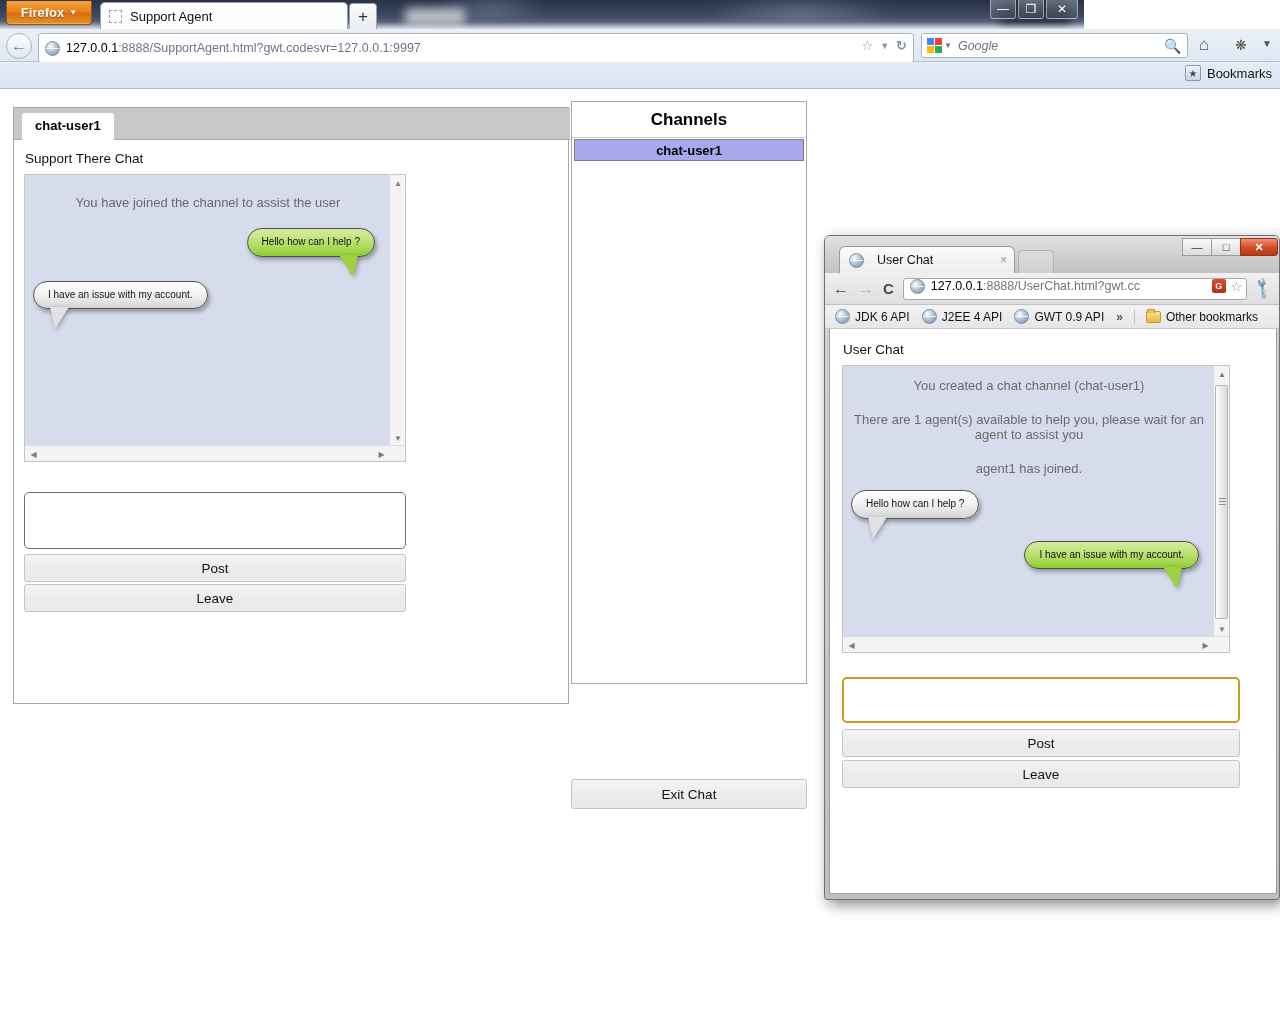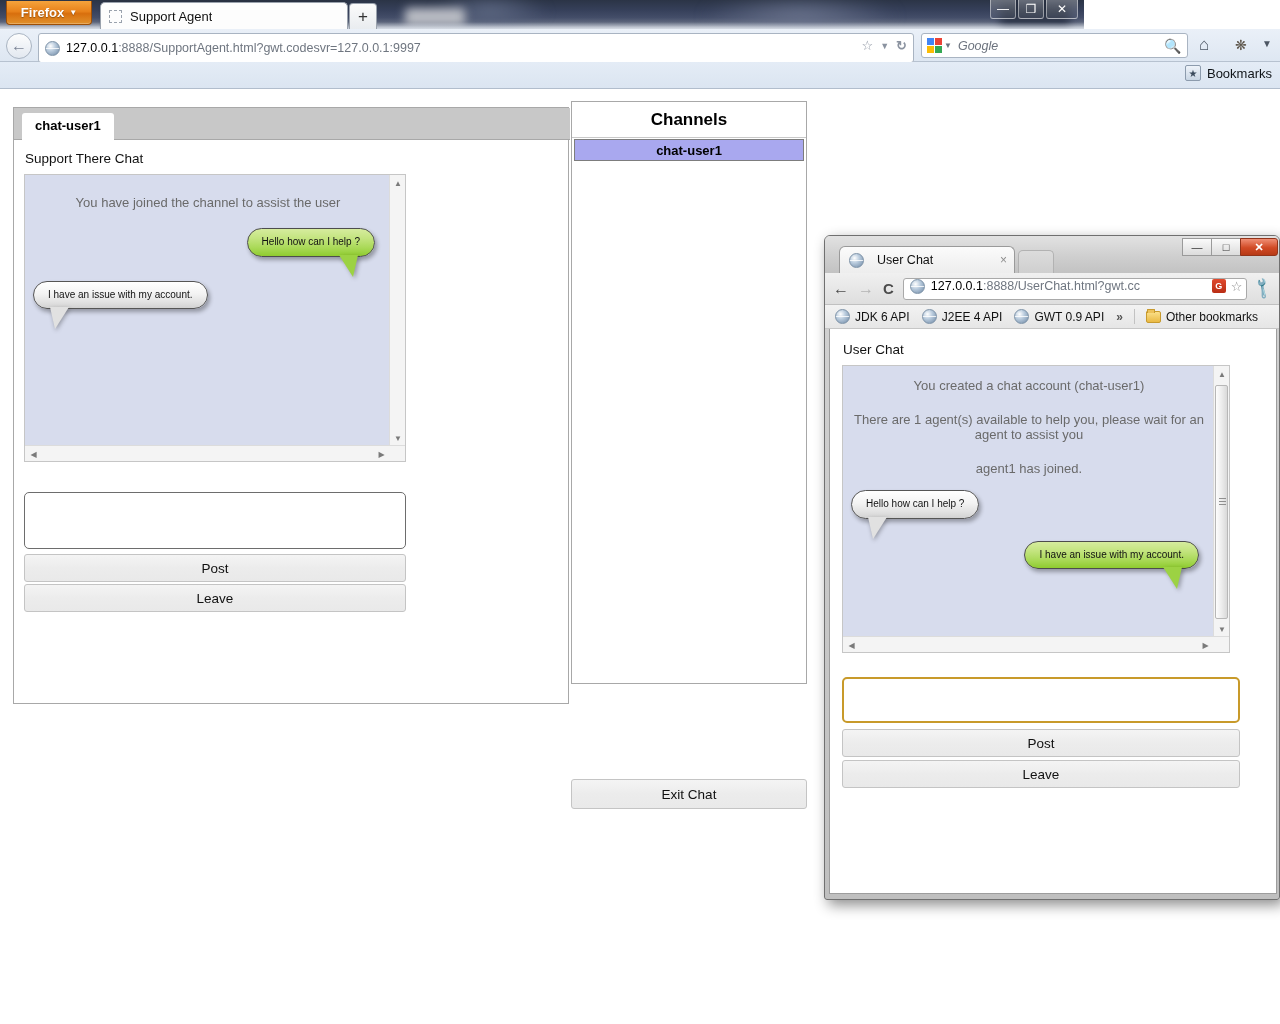--- a/index.html
+++ b/index.html
@@ -550,21 +550,21 @@
       <span class="folder-ic"></span>
       <span>Other bookmarks</span>
     </span>
   </div>
 
   <div id="chrome-page">
     <div class="chat-caption">User Chat</div>
 
     <div class="chrome-chat-area">
       <div class="chrome-chat-view">
-        <div class="sys-msg" style="margin-top:12px">You created a chat account (chat-user1)</div>
+        <div class="sys-msg" style="margin-top:12px">You created a chat channel (chat-user1)</div>
         <div class="sys-msg" style="margin-top:19px">There are 1 agent(s) available to help you, please wait for an agent to assist you</div>
         <div class="sys-msg" style="margin-top:19px">agent1 has joined.</div>
 
         <div class="row-left" style="padding-top:14px">
           <span class="bubble grey">
             <span>Hello how can I help ?</span>
             <span class="tail"></span>
           </span>
         </div>
 

